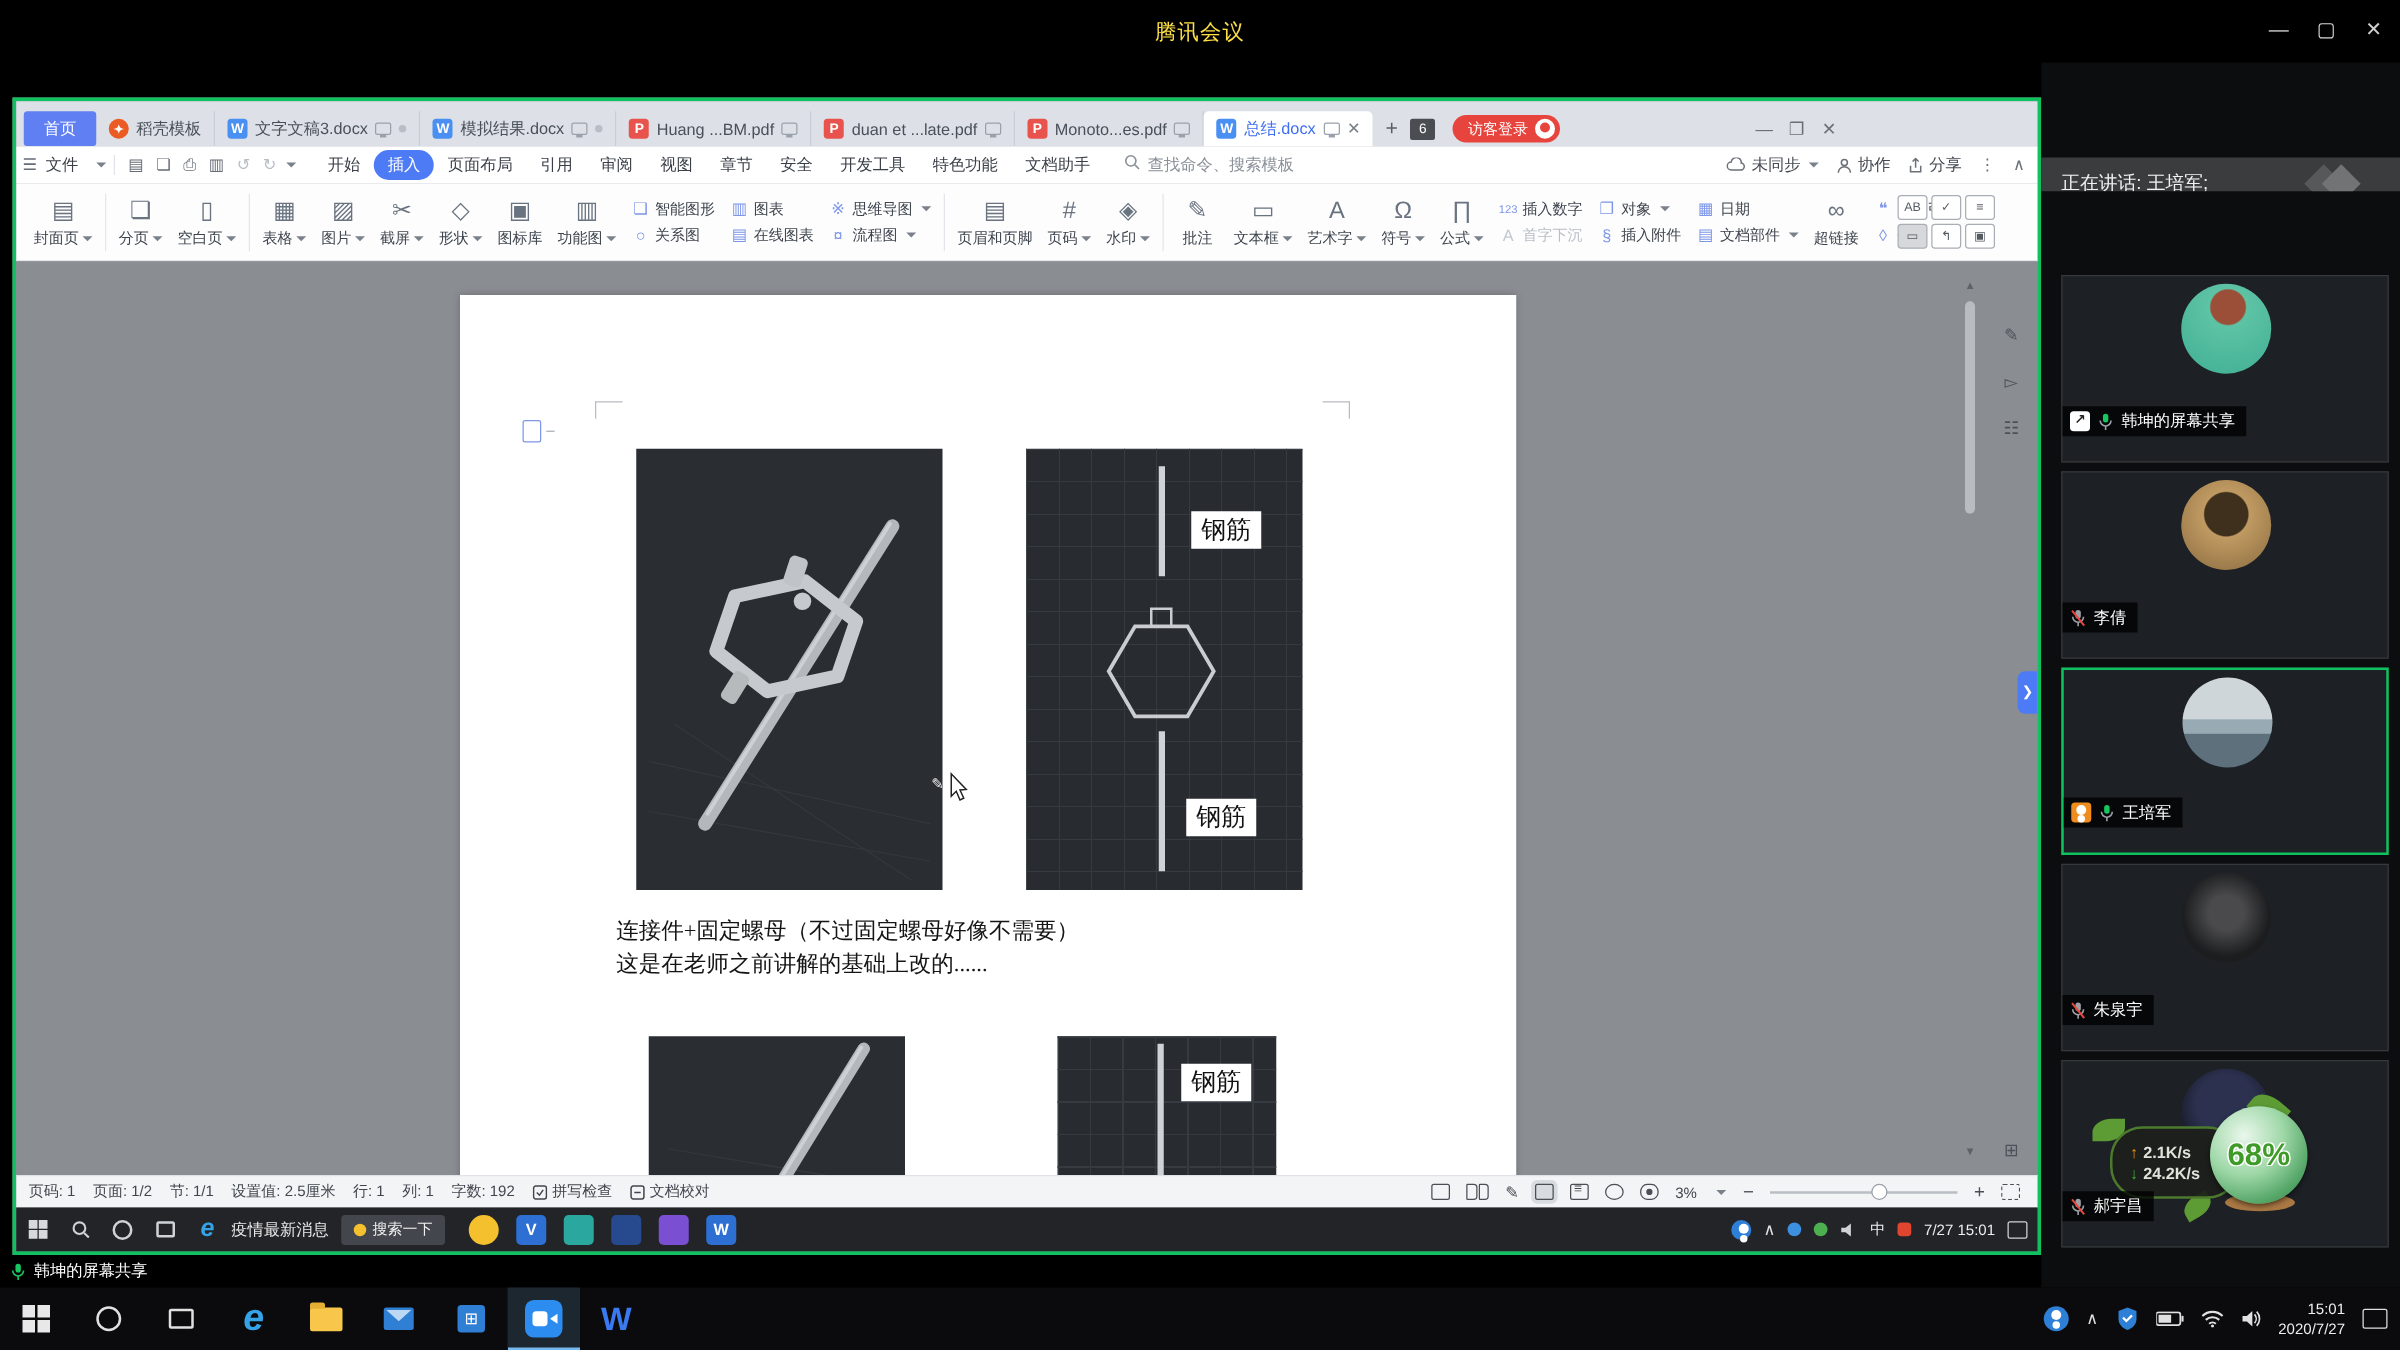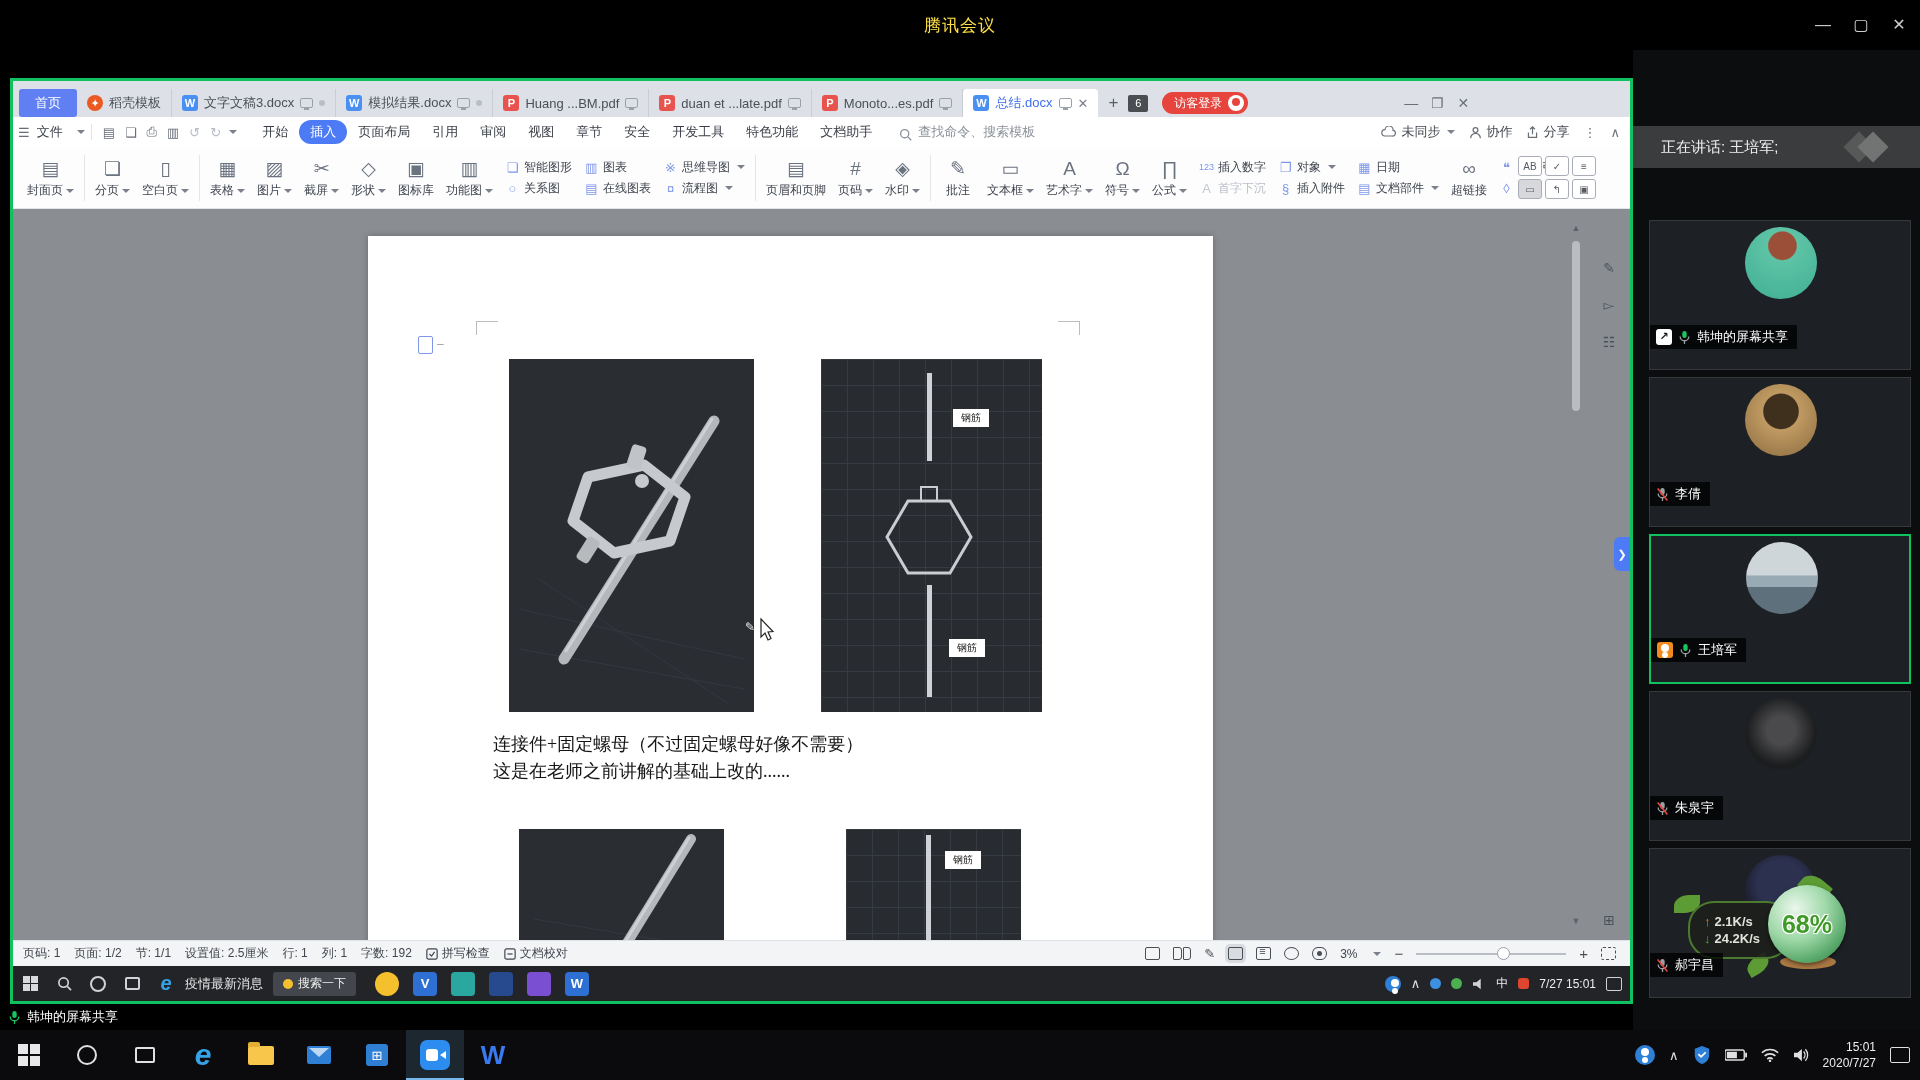--- a/index.html
+++ b/index.html
@@ -46,21 +46,21 @@
 
   
   .wmenu { position:absolute; left:0; top:36px; right:0; height:30px; background:#fff;
     display:flex; align-items:center; font-size:13px; color:#3a3f47; }
   .wmenu .item { padding:3px 11px; }
   .wmenu .item.on { background:#4d7bf5; color:#fff; border-radius:13px; }
   .qico { color:#676d77; font-size:13px; padding:0 5px; }
   .caret { display:inline-block; width:0; height:0; border-left:4px solid transparent;
     border-right:4px solid transparent; border-top:4px solid #7b818b; margin-left:3px; vertical-align:middle; }
   .vsep { width:1px; height:16px; background:#e1e4e8; margin:0 6px; }
-  .search-box { display:flex; align-items:flex-end; gap:6px; color:#8a9099; margin-left:16px; }
+  .search-box { display:flex; align-items:flex-start; gap:6px; color:#8a9099; margin-left:16px; }
   .menu-right { position:absolute; right:10px; top:0; height:30px; display:flex; align-items:center;
     gap:14px; color:#454a52; }
   .mr-item { display:flex; align-items:center; gap:4px; }
 
   
   .wribbon { position:absolute; left:0; top:66px; right:0; height:62px; background:#fdfdfe;
     border-bottom:1px solid #e2e5e9; display:flex; align-items:center; padding-left:8px; }
   .rbig { display:flex; flex-direction:column; align-items:center; justify-content:center;
     min-width:46px; padding:0 6px; height:56px; }
   .rbig .gl { font-size:19px; color:#6a7380; height:26px; line-height:26px; }
@@ -84,21 +84,21 @@
   .cm-l { border-left:1px solid #b9bcc0; }
   .cm-r { border-right:1px solid #b9bcc0; }
   .docicon { position:absolute; left:50px; top:100px; width:15px; height:18px;
     border:1px solid #7d96e8; border-radius:2px; }
   .docicon:after { content:"–"; position:absolute; left:18px; top:0; color:#9aa0a8; font-size:12px; }
   .viewport { position:absolute; background:#2a2d32; }
   .gridded { background-image:
       repeating-linear-gradient(#363b42 0 1px, transparent 1px 26px),
       repeating-linear-gradient(90deg,#363b42 0 1px, transparent 1px 26px);
     background-color:#282b30; }
-  .rebar-tag { position:absolute; background:#fff; color:#111; font-size:10px;
+  .rebar-tag { position:absolute; background:#fff; color:#111; font-size:20px;
     font-family:"Liberation Serif","DejaVu Serif",serif; padding:3px 8px; line-height:1.2; }
   .doctext { position:absolute; left:125px; top:495px; width:640px;
     font-family:"Liberation Serif","DejaVu Serif",serif; font-size:18px; color:#151515; line-height:27px; }
   .doc-scroll { position:absolute; right:48px; top:14px; bottom:14px; width:12px; }
   .doc-scroll .arr { position:absolute; left:0; width:12px; color:#5d6269; font-size:9px; text-align:center; }
   .doc-scroll .thumb { position:absolute; left:2px; top:18px; width:8px; height:170px;
     background:#b9bdc2; border-radius:4px; }
   .rail-ic { position:absolute; right:10px; width:22px; height:22px; color:#4d525a; font-size:14px;
     text-align:center; line-height:22px; }
   .rail-chev { position:absolute; right:0; width:16px; height:34px; background:#4d7bf5;
@@ -143,22 +143,22 @@
   .dot10 { width:11px; height:11px; border-radius:50%; }
   .ptclock { color:#eee; }
   .board { width:16px; height:14px; border:1px solid #cfd2d6; border-radius:2px; }
 
   
   .share-banner { position:absolute; left:0; top:1004px; height:26px; background:#000;
     display:flex; align-items:center; gap:6px; padding:0 12px 0 8px; color:#fff; font-size:13px; }
 
   
   .sidebar { position:absolute; left:1633px; top:50px; width:287px; height:980px; background:#0c0d0f; }
-  .speaking { position:absolute; left:0; right:0; top:76px; height:42px; background:#3b3c3e;
-    color:#f2f2f2; font-size:15px; line-height:42px; padding-left:28px; overflow:hidden; }
+  .speaking { position:absolute; left:0; right:0; top:76px; height:27px; background:#3b3c3e;
+    color:#f2f2f2; font-size:15px; line-height:42px; padding-left:16px; overflow:hidden; }
   .tm-logo { position:absolute; right:28px; top:8px; width:44px; height:26px; opacity:.55; }
   .tm-logo i { position:absolute; width:22px; height:22px; background:#8a8a8a; transform:rotate(45deg); top:2px; }
   .tm-logo i:first-child { left:0; background:#6f6f6f; }
   .tm-logo i:last-child { left:14px; background:#a0a0a0; }
   .tile { position:absolute; left:16px; width:262px; height:150px; background:#1d2025;
     border:1px solid #36383b; }
   .tile.active { border:2px solid #0fc25f; }
   .avatar { position:absolute; left:95px; top:6px; width:72px; height:72px; border-radius:50%; }
   .av1 { background:radial-gradient(circle at 52% 26%, #9c4f38 0 21%, #5ec3a5 23%, #3fae93 100%); }
   .av2 { background:radial-gradient(circle at 50% 38%, #3f2f1d 0 30%, #c09a62 32%, #8a6b3f 100%); }

